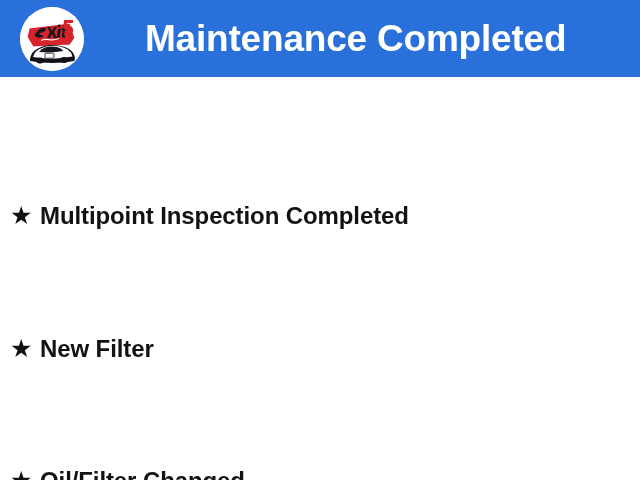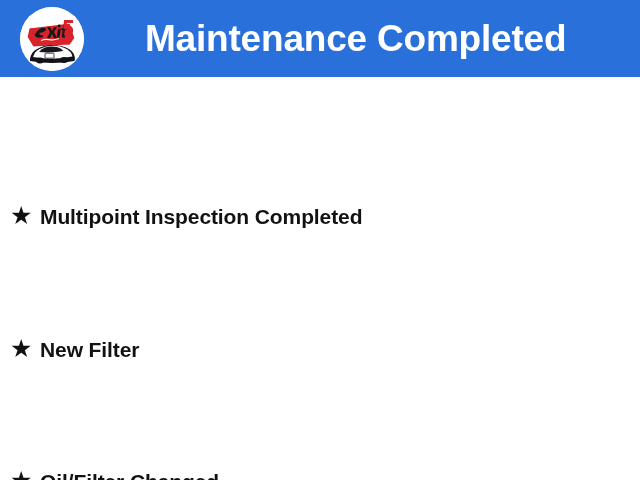--- a/index.html
+++ b/index.html
@@ -93,21 +93,21 @@
     font-size: 25px;
     line-height: 1;
     width: 30px;
     flex: 0 0 30px;
     font-family: "DejaVu Sans", sans-serif;
   }
 
   .item-label {
     display: inline-block;
     color: #121212;
-    font-size: 21px;
+    font-size: 24px;
     font-weight: bold;
     line-height: 1;
     letter-spacing: -0.1px;
     font-family: "Liberation Sans", sans-serif;
   }
 </style>
 </head>
 <body>
 
 <div class="slide">

